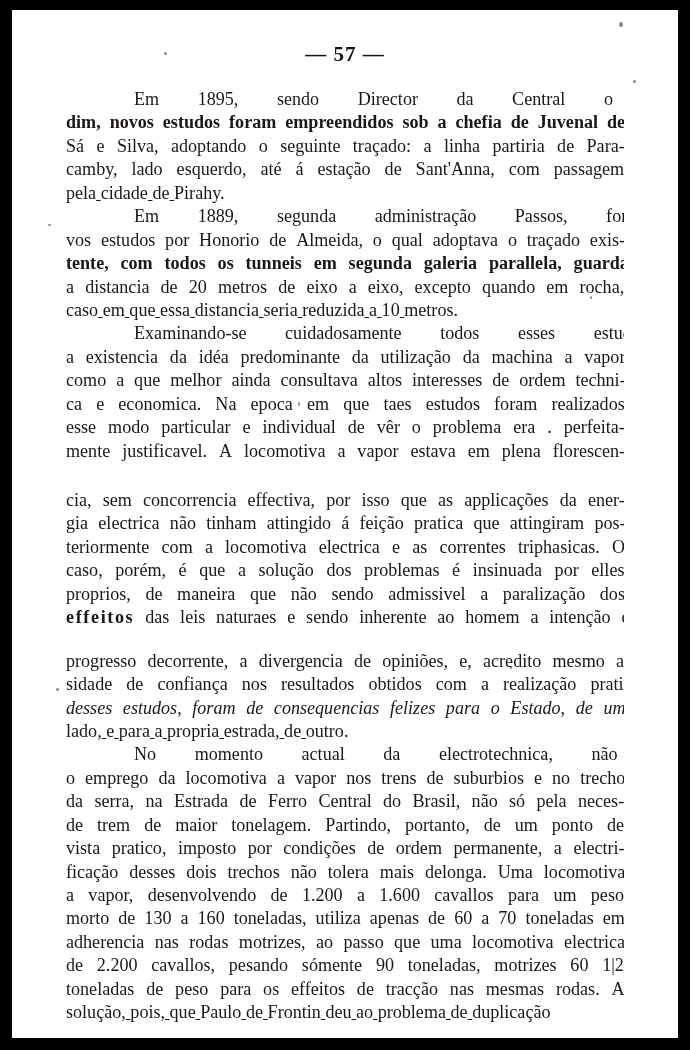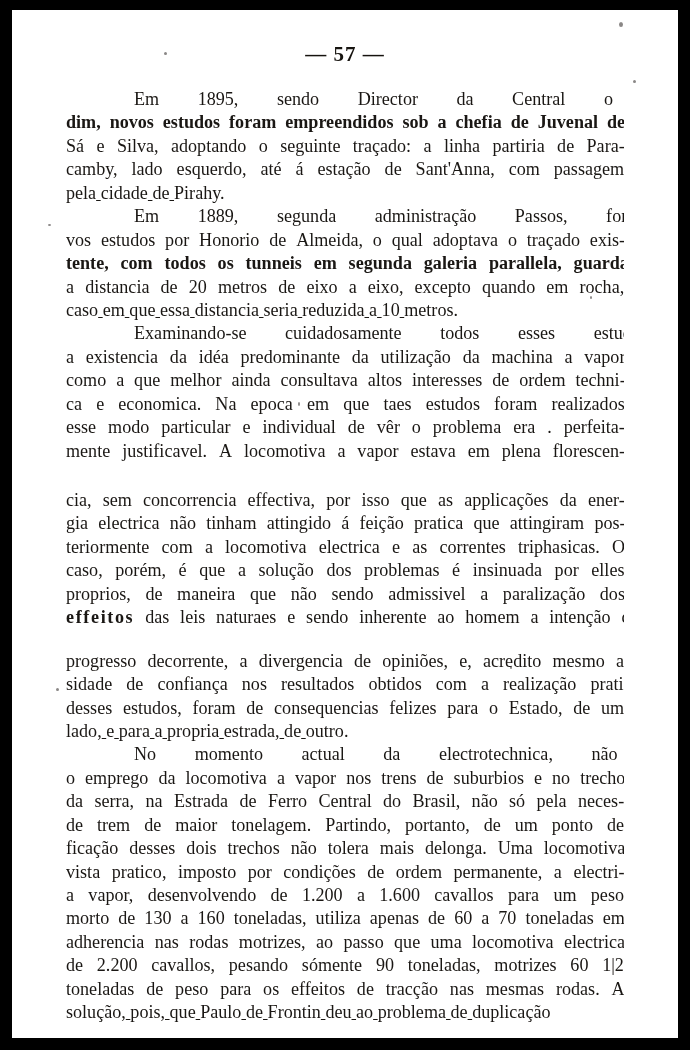--- a/index.html
+++ b/index.html
@@ -162,31 +162,31 @@
         <span class="line loose" style="word-spacing: 7.4px;"><span class="w">esse</span> <span class="w">modo</span> <span class="w">particular</span> <span class="w">e</span> <span class="w">individual</span> <span class="w">de</span> <span class="w">vêr</span> <span class="w">o</span> <span class="w">problema</span> <span class="w">era</span> <span class="w">.</span> <span class="w">perfeita-</span></span>
         <span class="line" style="word-spacing: 7.4px;"><span class="w">mente</span> <span class="w">justificavel.</span> <span class="w">A</span> <span class="w">locomotiva</span> <span class="w">a</span> <span class="w">vapor</span> <span class="w">estava</span> <span class="w">em</span> <span class="w">plena</span> <span class="w">florescen-</span></span>
         <span class="line" style="word-spacing: 6.6px; margin-top: 26px;"><span class="w">cia,</span> <span class="w">sem</span> <span class="w">concorrencia</span> <span class="w">effectiva,</span> <span class="w">por</span> <span class="w">isso</span> <span class="w">que</span> <span class="w">as</span> <span class="w">applicações</span> <span class="w">da</span> <span class="w">ener-</span></span>
         <span class="line" style="word-spacing: 5.7px;"><span class="w">gia</span> <span class="w">electrica</span> <span class="w">não</span> <span class="w">tinham</span> <span class="w">attingido</span> <span class="w">á</span> <span class="w">feição</span> <span class="w">pratica</span> <span class="w">que</span> <span class="w">attingiram</span> <span class="w">pos-</span></span>
         <span class="line" style="word-spacing: 7.62px;"><span class="w">teriormente</span> <span class="w">com</span> <span class="w">a</span> <span class="w">locomotiva</span> <span class="w">electrica</span> <span class="w">e</span> <span class="w">as</span> <span class="w">correntes</span> <span class="w">triphasicas.</span> <span class="w">O</span></span>
         <span class="line loose" style="word-spacing: 8.04px;"><span class="w">caso,</span> <span class="w">porém,</span> <span class="w">é</span> <span class="w">que</span> <span class="w">a</span> <span class="w">solução</span> <span class="w">dos</span> <span class="w">problemas</span> <span class="w">é</span> <span class="w">insinuada</span> <span class="w">por</span> <span class="w">elles</span></span>
         <span class="line loose" style="word-spacing: 10.07px;"><span class="w">proprios,</span> <span class="w">de</span> <span class="w">maneira</span> <span class="w">que</span> <span class="w">não</span> <span class="w">sendo</span> <span class="w">admissivel</span> <span class="w">a</span> <span class="w">paralização</span> <span class="w">dos</span></span>
         <span class="line" style="word-spacing: 6.31px;"><span class="w sp">effeitos</span> <span class="w">das</span> <span class="w">leis</span> <span class="w">naturaes</span> <span class="w">e</span> <span class="w">sendo</span> <span class="w">inherente</span> <span class="w">ao</span> <span class="w">homem</span> <span class="w">a</span> <span class="w">intenção</span> <span class="w">do</span></span>
         <span class="line" style="word-spacing: 6.62px; margin-top: 20px;"><span class="w">progresso</span> <span class="w">decorrente,</span> <span class="w">a</span> <span class="w">divergencia</span> <span class="w">de</span> <span class="w">opiniões,</span> <span class="w">e,</span> <span class="w">acredito</span> <span class="w">mesmo</span> <span class="w">a</span></span>
         <span class="line" style="word-spacing: 9.51px;"><span class="w">sidade</span> <span class="w">de</span> <span class="w">confiança</span> <span class="w">nos</span> <span class="w">resultados</span> <span class="w">obtidos</span> <span class="w">com</span> <span class="w">a</span> <span class="w">realização</span> <span class="w">pratica</span></span>
-        <span class="line" style="word-spacing: 6.1px;"><span class="w">desses</span> <span class="w">estudos,</span> <span class="w">foram</span> <span class="w">de</span> <span class="w">consequencias</span> <span class="w">felizes</span> <span class="w">para</span> <span class="w">o</span> <span class="w">Estado,</span> <span class="w">de</span> <span class="w">um</span></span>
+        <span class="line" style="word-spacing: 6.1px; font-style: italic;"><span class="w">desses</span> <span class="w">estudos,</span> <span class="w">foram</span> <span class="w">de</span> <span class="w">consequencias</span> <span class="w">felizes</span> <span class="w">para</span> <span class="w">o</span> <span class="w">Estado,</span> <span class="w">de</span> <span class="w">um</span></span>
         <span class="line last"><span class="w">lado,</span> <span class="w">e</span> <span class="w">para</span> <span class="w">a</span> <span class="w">propria</span> <span class="w">estrada,</span> <span class="w">de</span> <span class="w">outro.</span></span>
       </p>
 
       <p class="para">
         <span class="line indent"><span class="w">No</span> <span class="w">momento</span> <span class="w">actual</span> <span class="w">da</span> <span class="w">electrotechnica,</span> <span class="w">não</span> <span class="w">se</span>   </span>
         <span class="line" style="word-spacing: 5.48px;"><span class="w">o</span> <span class="w">emprego</span> <span class="w">da</span> <span class="w">locomotiva</span> <span class="w">a</span> <span class="w">vapor</span> <span class="w">nos</span> <span class="w">trens</span> <span class="w">de</span> <span class="w">suburbios</span> <span class="w">e</span> <span class="w">no</span> <span class="w">trecho</span></span>
         <span class="line" style="word-spacing: 6.82px;"><span class="w">da</span> <span class="w">serra,</span> <span class="w">na</span> <span class="w">Estrada</span> <span class="w">de</span> <span class="w">Ferro</span> <span class="w">Central</span> <span class="w">do</span> <span class="w">Brasil,</span> <span class="w">não</span> <span class="w">só</span> <span class="w">pela</span> <span class="w">neces-</span></span>
         <span class="line" style="word-spacing: 9.4px;"><span class="w">de</span> <span class="w">trem</span> <span class="w">de</span> <span class="w">maior</span> <span class="w">tonelagem.</span> <span class="w">Partindo,</span> <span class="w">portanto,</span> <span class="w">de</span> <span class="w">um</span> <span class="w">ponto</span> <span class="w">de</span></span>
+        <span class="line" style="word-spacing: 6.96px;"><span class="w">vista</span> <span class="w">pratico,</span> <span class="w">imposto</span> <span class="w">por</span> <span class="w">condições</span> <span class="w">de</span> <span class="w">ordem</span> <span class="w">permanente,</span> <span class="w">a</span> <span class="w">electri-</span></span>
         <span class="line" style="word-spacing: 6.4px;"><span class="w">ficação</span> <span class="w">desses</span> <span class="w">dois</span> <span class="w">trechos</span> <span class="w">não</span> <span class="w">tolera</span> <span class="w">mais</span> <span class="w">delonga.</span> <span class="w">Uma</span> <span class="w">locomotiva</span></span>
-        <span class="line" style="word-spacing: 6.96px;"><span class="w">vista</span> <span class="w">pratico,</span> <span class="w">imposto</span> <span class="w">por</span> <span class="w">condições</span> <span class="w">de</span> <span class="w">ordem</span> <span class="w">permanente,</span> <span class="w">a</span> <span class="w">electri-</span></span>
         <span class="line loose" style="word-spacing: 9.7px;"><span class="w">a</span> <span class="w">vapor,</span> <span class="w">desenvolvendo</span> <span class="w">de</span> <span class="w">1.200</span> <span class="w">a</span> <span class="w">1.600</span> <span class="w">cavallos</span> <span class="w">para</span> <span class="w">um</span> <span class="w">peso</span></span>
         <span class="line" style="word-spacing: 4.48px;"><span class="w">morto</span> <span class="w">de</span> <span class="w">130</span> <span class="w">a</span> <span class="w">160</span> <span class="w">toneladas,</span> <span class="w">utiliza</span> <span class="w">apenas</span> <span class="w">de</span> <span class="w">60</span> <span class="w">a</span> <span class="w">70</span> <span class="w">toneladas</span> <span class="w">em</span></span>
         <span class="line" style="word-spacing: 5.84px;"><span class="w">adherencia</span> <span class="w">nas</span> <span class="w">rodas</span> <span class="w">motrizes,</span> <span class="w">ao</span> <span class="w">passo</span> <span class="w">que</span> <span class="w">uma</span> <span class="w">locomotiva</span> <span class="w">electrica</span></span>
         <span class="line" style="word-spacing: 9.18px;"><span class="w">de</span> <span class="w">2.200</span> <span class="w">cavallos,</span> <span class="w">pesando</span> <span class="w">sómente</span> <span class="w">90</span> <span class="w">toneladas,</span> <span class="w">motrizes</span> <span class="w">60</span> <span class="w">1|2</span></span>
         <span class="line loose" style="word-spacing: 7.31px;"><span class="w">toneladas</span> <span class="w">de</span> <span class="w">peso</span> <span class="w">para</span> <span class="w">os</span> <span class="w">effeitos</span> <span class="w">de</span> <span class="w">tracção</span> <span class="w">nas</span> <span class="w">mesmas</span> <span class="w">rodas.</span> <span class="w">A</span></span>
         <span class="line last"><span class="w">solução,</span> <span class="w">pois,</span> <span class="w">que</span> <span class="w">Paulo</span> <span class="w">de</span> <span class="w">Frontin</span> <span class="w">deu</span> <span class="w">ao</span> <span class="w">problema</span> <span class="w">de</span> <span class="w">duplicação</span></span>
       </p>
 
     </div>
   </div>

